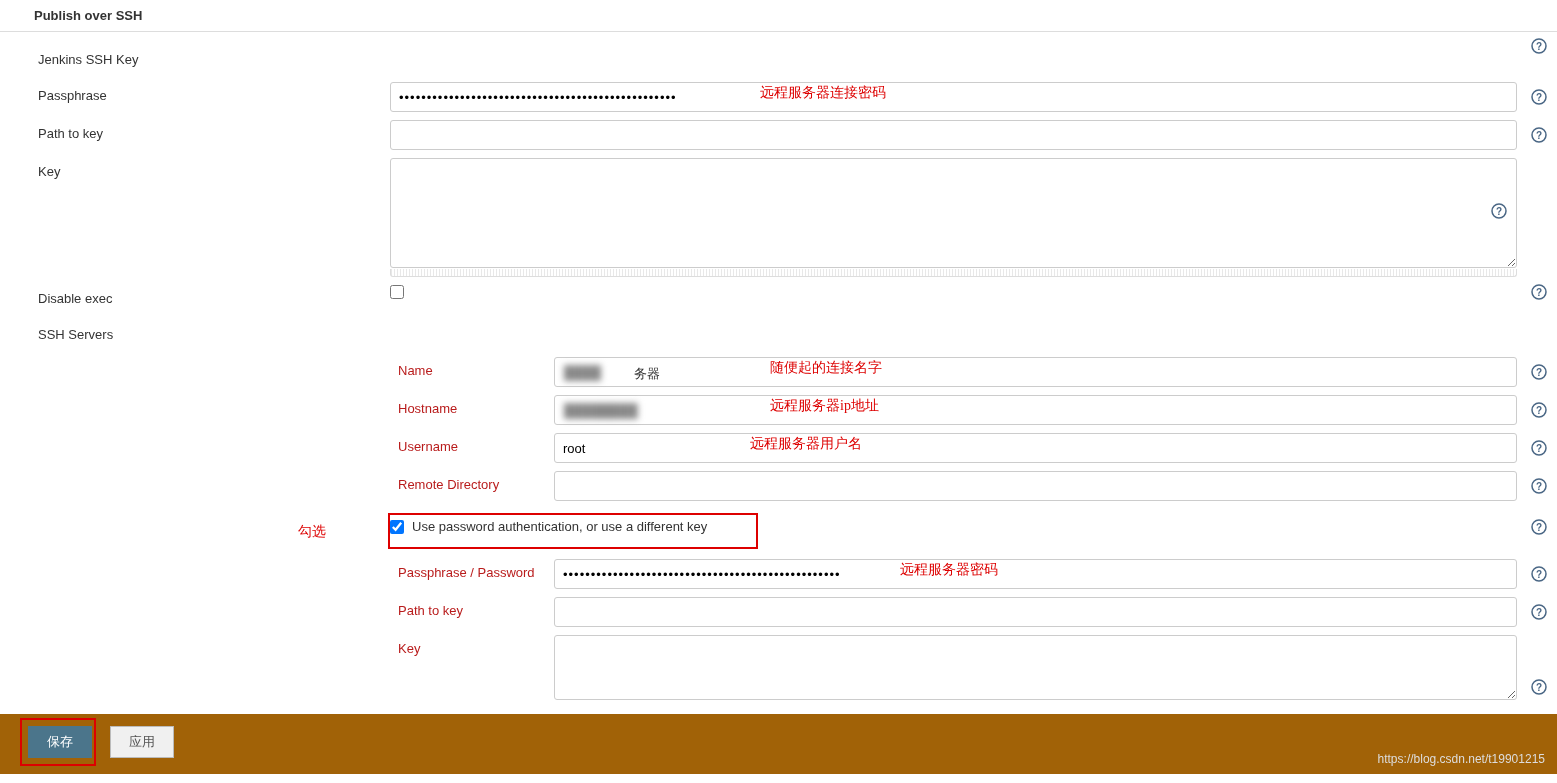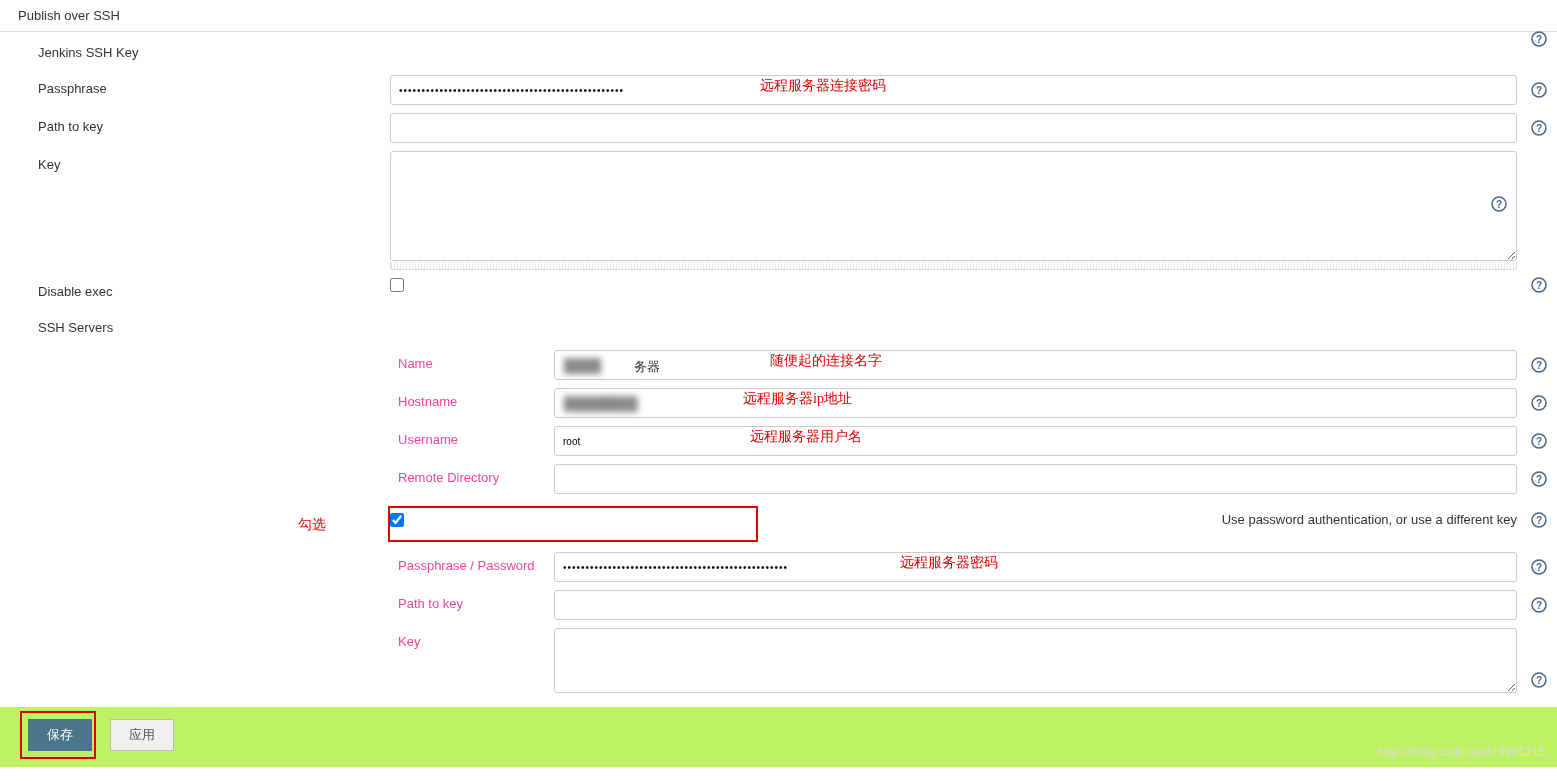--- a/index.html
+++ b/index.html
@@ -1,35 +1,35 @@
 <!DOCTYPE html>
 <html><head>
   <meta charset="utf-8">
   <style>
     * { box-sizing: border-box; margin: 0; padding: 0; }
     body { font-family: Arial, "Microsoft YaHei", sans-serif; font-size: 13px; color: #333; background: #fff; width: 1557px; position: relative; }
-    .section-title { font-weight: normal; padding: 8px 0 8px 18px; border-bottom: 1px solid #ddd; margin-bottom: 3px; }
+    .section-title { font-weight: bold; padding: 8px 0 8px 34px; border-bottom: 1px solid #ddd; margin-bottom: 10px; }
     .form-row { display: flex; align-items: flex-start; padding: 4px 0; min-height: 36px; }
     .label-col { width: 390px; padding-left: 38px; padding-top: 6px; color: #333; flex-shrink: 0; }
     .input-col { flex: 1; padding-right: 40px; display: flex; align-items: center; position: relative; }
-    .text-input { width: 100%; height: 30px; border: 1px solid #ccc; border-radius: 3px; padding: 4px 8px; font-size: 10px; background: #fff; }
+    .text-input { width: 100%; height: 30px; border: 1px solid #ccc; border-radius: 3px; padding: 4px 8px; font-size: 13px; background: #fff; }
     .textarea-input { width: 100%; height: 110px; border: 1px solid #ccc; border-radius: 3px; padding: 6px 8px; font-size: 13px; resize: both; background: #fff; }
     .textarea-input.short { height: 65px; }
     .help-icon { width: 16px; height: 16px; color: #4a6785; margin-left: 8px; flex-shrink: 0; cursor: pointer; display: inline-flex; align-items: center; justify-content: center; position: absolute; right: 10px; }
     .help-icon svg { width: 16px; height: 16px; }
-    .checkbox-wrap { display: flex; align-items: center; width: 100%; justify-content: space-between; }
+    .checkbox-wrap { display: flex; align-items: center; width: 100%; }
     .checkbox-wrap input[type="checkbox"] { width: 14px; height: 14px; margin: 0; }
     .checkbox-wrap label { margin-left: 8px; }
     .resize-strip { height: 8px; border: 1px solid #ddd; border-top: none; background: repeating-linear-gradient(90deg,#e8e8e8 0 1px,#fff 1px 3px); margin-top: -2px; border-radius: 0 0 3px 3px; }
     .grip-icon { display:inline-block; width:10px; height:10px; background-image: radial-gradient(#999 1px, transparent 1px); background-size: 3px 3px; background-position: 0 0; vertical-align: middle; margin-right: 6px; }
     .annotation { position: absolute; color: #d00; font-size: 14px; font-family: "SimSun","宋体",serif; pointer-events:none; }
-    .sub-label-col { width: 554px; padding-left: 398px; padding-top: 6px; color: #ec4899; flex-shrink: 0; }
+    .sub-label-col { width: 554px; padding-left: 398px; padding-top: 6px; color: #b91c1c; flex-shrink: 0; }
     .nested-row .input-col { padding-right: 40px; }
     .red-box { position:absolute; border: 2px solid #d00; pointer-events:none; }
-    .footer { position:absolute; left:0; bottom:0; width:100%; padding: 12px 0 16px 28px; display:flex; gap:18px; background:#bef264; }
+    .footer { position:absolute; left:0; bottom:0; width:100%; padding: 12px 0 16px 28px; display:flex; gap:18px; background:#a16207; }
     .btn { height: 32px; padding: 0 18px; border: 1px solid #bbb; background:#f0f0f0; font-size:13px; cursor:pointer; color:#555; }
     .btn-primary { background:#4b758b; color:#fff; border-color:#4b758b; }
     .blur { filter: blur(3px); color:#888; }
     .watermark { position:absolute; right:12px; bottom:8px; color:#ddd; font-size:12px; pointer-events:none; }
     .content-wrap { padding-bottom: 70px; }
     input[type="password"].text-input { letter-spacing: 1px; }
   </style>
 </head>
 <body>
 
@@ -132,21 +132,21 @@
     <div class="input-col">
       <input type="text" class="text-input" style="">
       <span class="blur" style="position:absolute; left:10px; top:8px;">████████</span>
       <span class="help-icon">
         <svg viewBox="0 0 16 16">
             <circle cx="8" cy="8" r="7" fill="none" stroke="#4a6785" stroke-width="1.5"></circle>
             <text x="8" y="12" text-anchor="middle" font-size="10" fill="#4a6785" font-weight="bold">?</text>
           </svg>
       </span>
     </div>
-    <div class="annotation" style="left:743px; top:6px;">远程服务器ip地址</div>
+    <div class="annotation" style="left:770px; top:6px;">远程服务器ip地址</div>
   </div>
 
   <div class="form-row nested-row" style="position:relative;">
     <div class="sub-label-col">Username</div>
     <div class="input-col">
       <input type="text" class="text-input" value="root" style="">
       <span class="help-icon">
         <svg viewBox="0 0 16 16">
             <circle cx="8" cy="8" r="7" fill="none" stroke="#4a6785" stroke-width="1.5"></circle>
             <text x="8" y="12" text-anchor="middle" font-size="10" fill="#4a6785" font-weight="bold">?</text>

